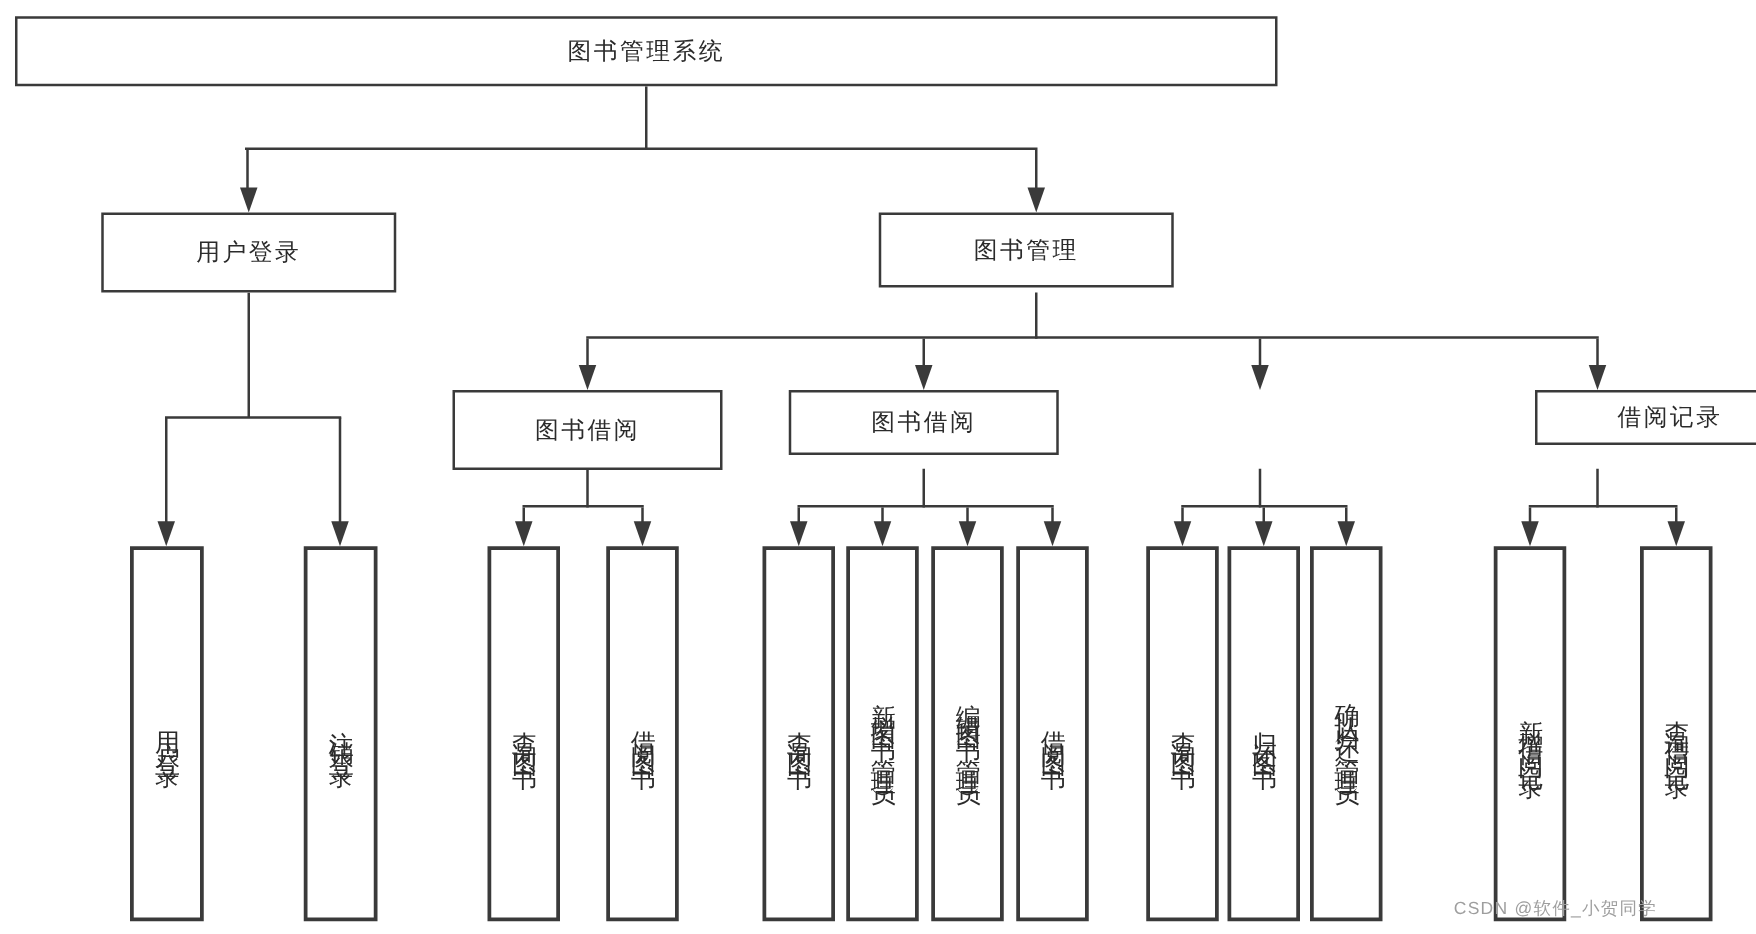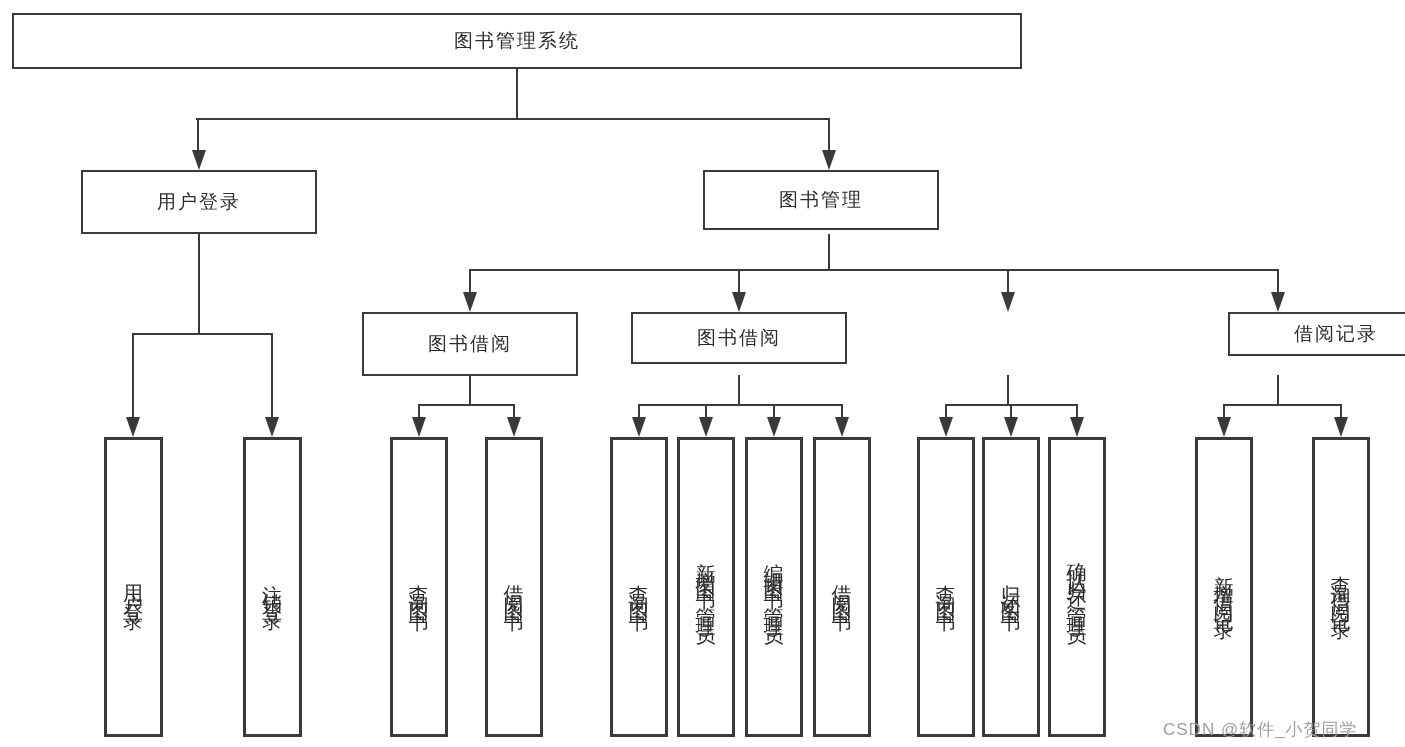--- a/index.html
+++ b/index.html
@@ -39,21 +39,21 @@
   .hline{position:absolute;height:2px;background:var(--line);z-index:1;}
   .arrow{
     position:absolute;width:0;height:0;z-index:1;
     border-left:7px solid transparent;
     border-right:7px solid transparent;
     border-top:20px solid var(--line);
   }
   .watermark{
     position:absolute;
     left:1163px;top:718px;
-    font-size:17px;
+    font-size:14px;
     color:var(--watermark);
     letter-spacing:1px;
     white-space:nowrap;
     z-index:5;
   }
 </style>
 </head>
 <body>
 
 <div id="canvas">

